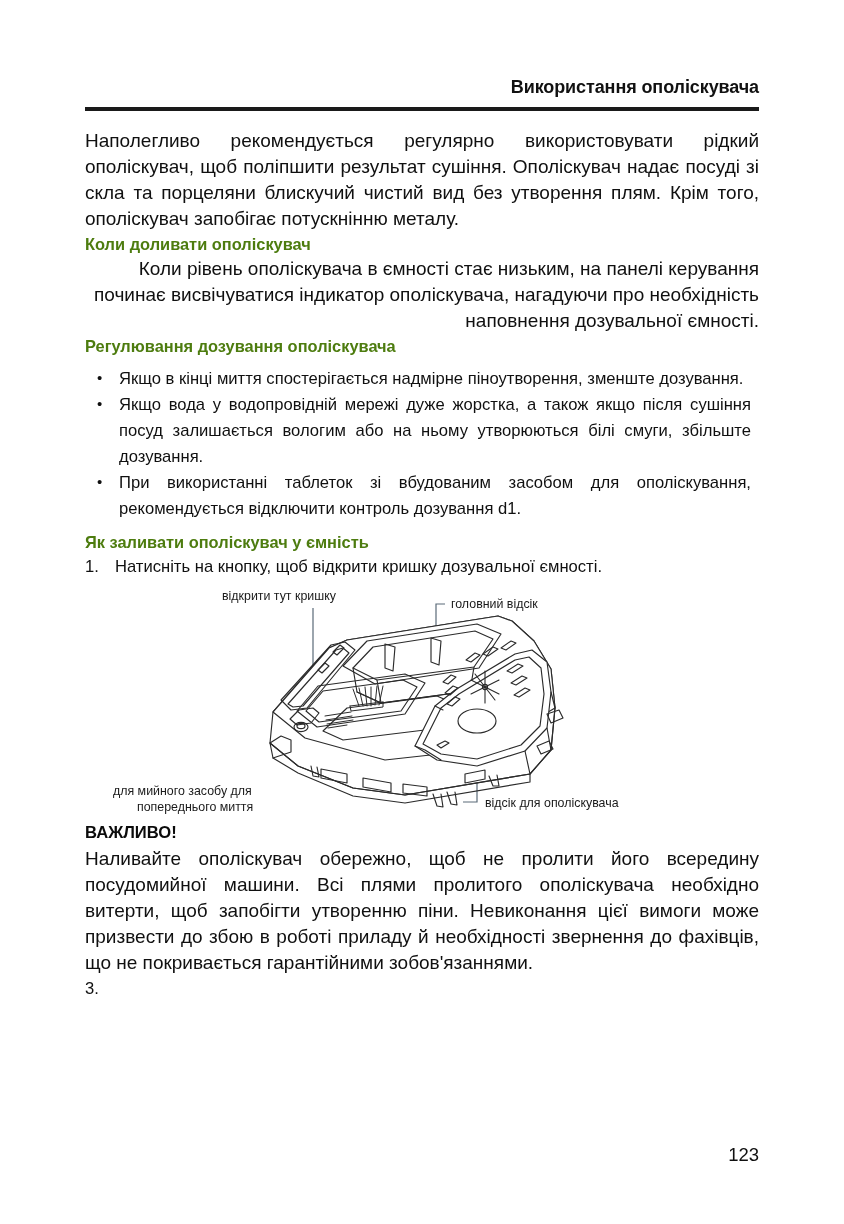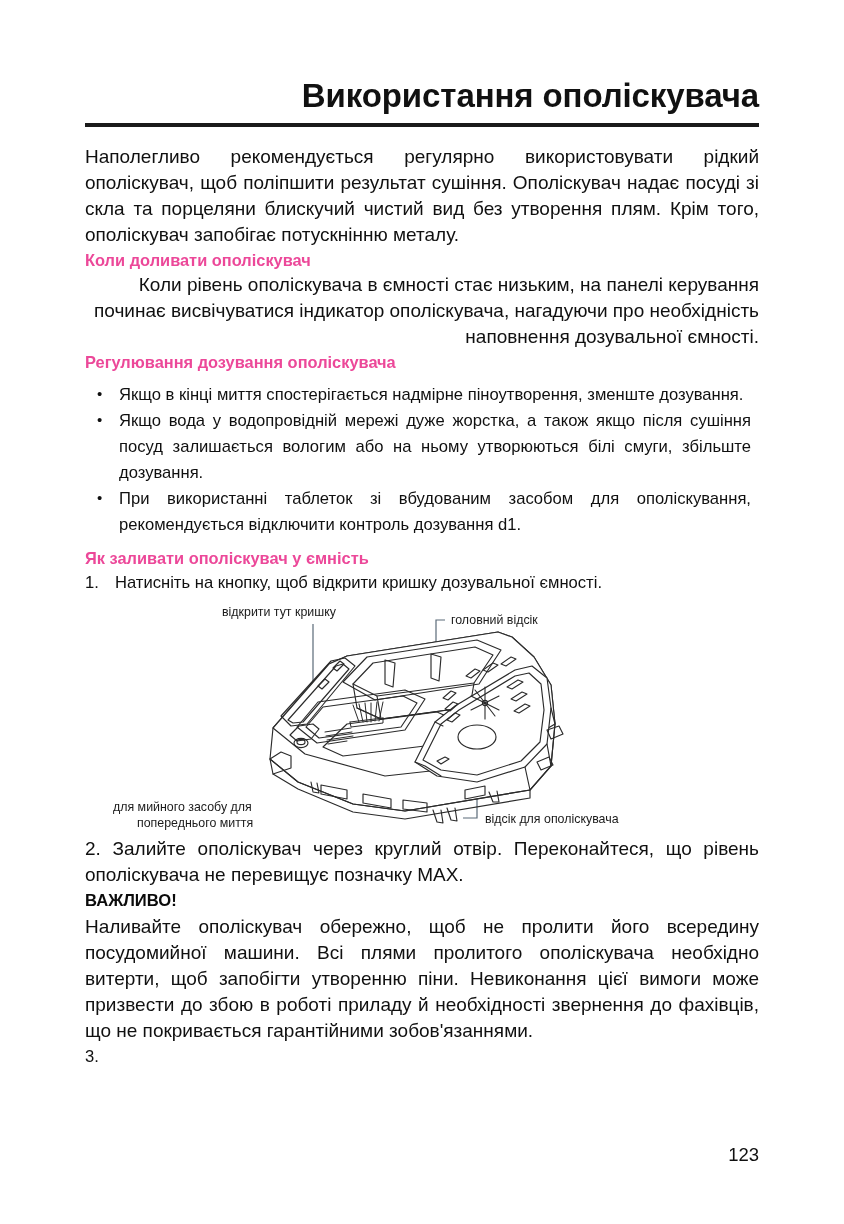--- a/index.html
+++ b/index.html
@@ -25,21 +25,21 @@
     box-sizing: border-box;
     padding: 0 85px;
   }
 
   
   .page-header {
     padding-top: 78px;
   }
   .header-title {
     text-align: right;
-    font-size: 33px;
+    font-size: 18px;
     font-weight: bold;
     letter-spacing: -0.1px;
     line-height: 1.1;
     color: #111111;
   }
   .header-rule {
     margin-top: 9px;
     height: 4px;
     background: #1a1a1a;
     width: 100%;
@@ -57,21 +57,21 @@
   .para.nojust { text-align: right; }
 
   .gap-top-1 { margin-top: 17px; }
   .gap-top-2 { margin-top: 29px; }
 
   .sub-head {
     font-size: 16.4px;
     font-weight: bold;
     line-height: 24px;
     margin: 0;
-    color: #ec4899;
+    color: #4d7c0f;
   }
 
   .bullets {
     list-style: none;
     margin: 8px;
     padding: 0;
   }
   .bullets li {
     position: relative;
     padding-left: 26px;
@@ -283,21 +283,20 @@
       <g fill="#1a1a1a" font-family="Liberation Sans, sans-serif" font-size="12.4">
         <text x="137" y="12">відкрити тут кришку</text>
         <text x="366" y="20">головний відсік</text>
         <text x="28" y="207">для мийного засобу для</text>
         <text x="52" y="223">попереднього миття</text>
         <text x="400" y="219">відсік для ополіскувача</text>
       </g>
     </svg>
   </div>
 
-  <p class="para">2. Залийте ополіскувач через круглий отвір. Переконайтеся, що рівень ополіскувача не перевищує позначку MAX.</p>
   <p class="strong-note">ВАЖЛИВО!</p>
   <p class="para">Наливайте ополіскувач обережно, щоб не пролити його всередину посудомийної машини. Всі плями пролитого ополіскувача необхідно витерти, щоб запобігти утворенню піни. Невиконання цієї вимоги може призвести до збою в роботі приладу й необхідності звернення до фахівців, що не покривається гарантійними зобов'язаннями.</p>
 
   <div class="numitem">
     <span class="num">3.</span>
   </div>
 
   <div class="page-number">123</div>
 </div>
 

